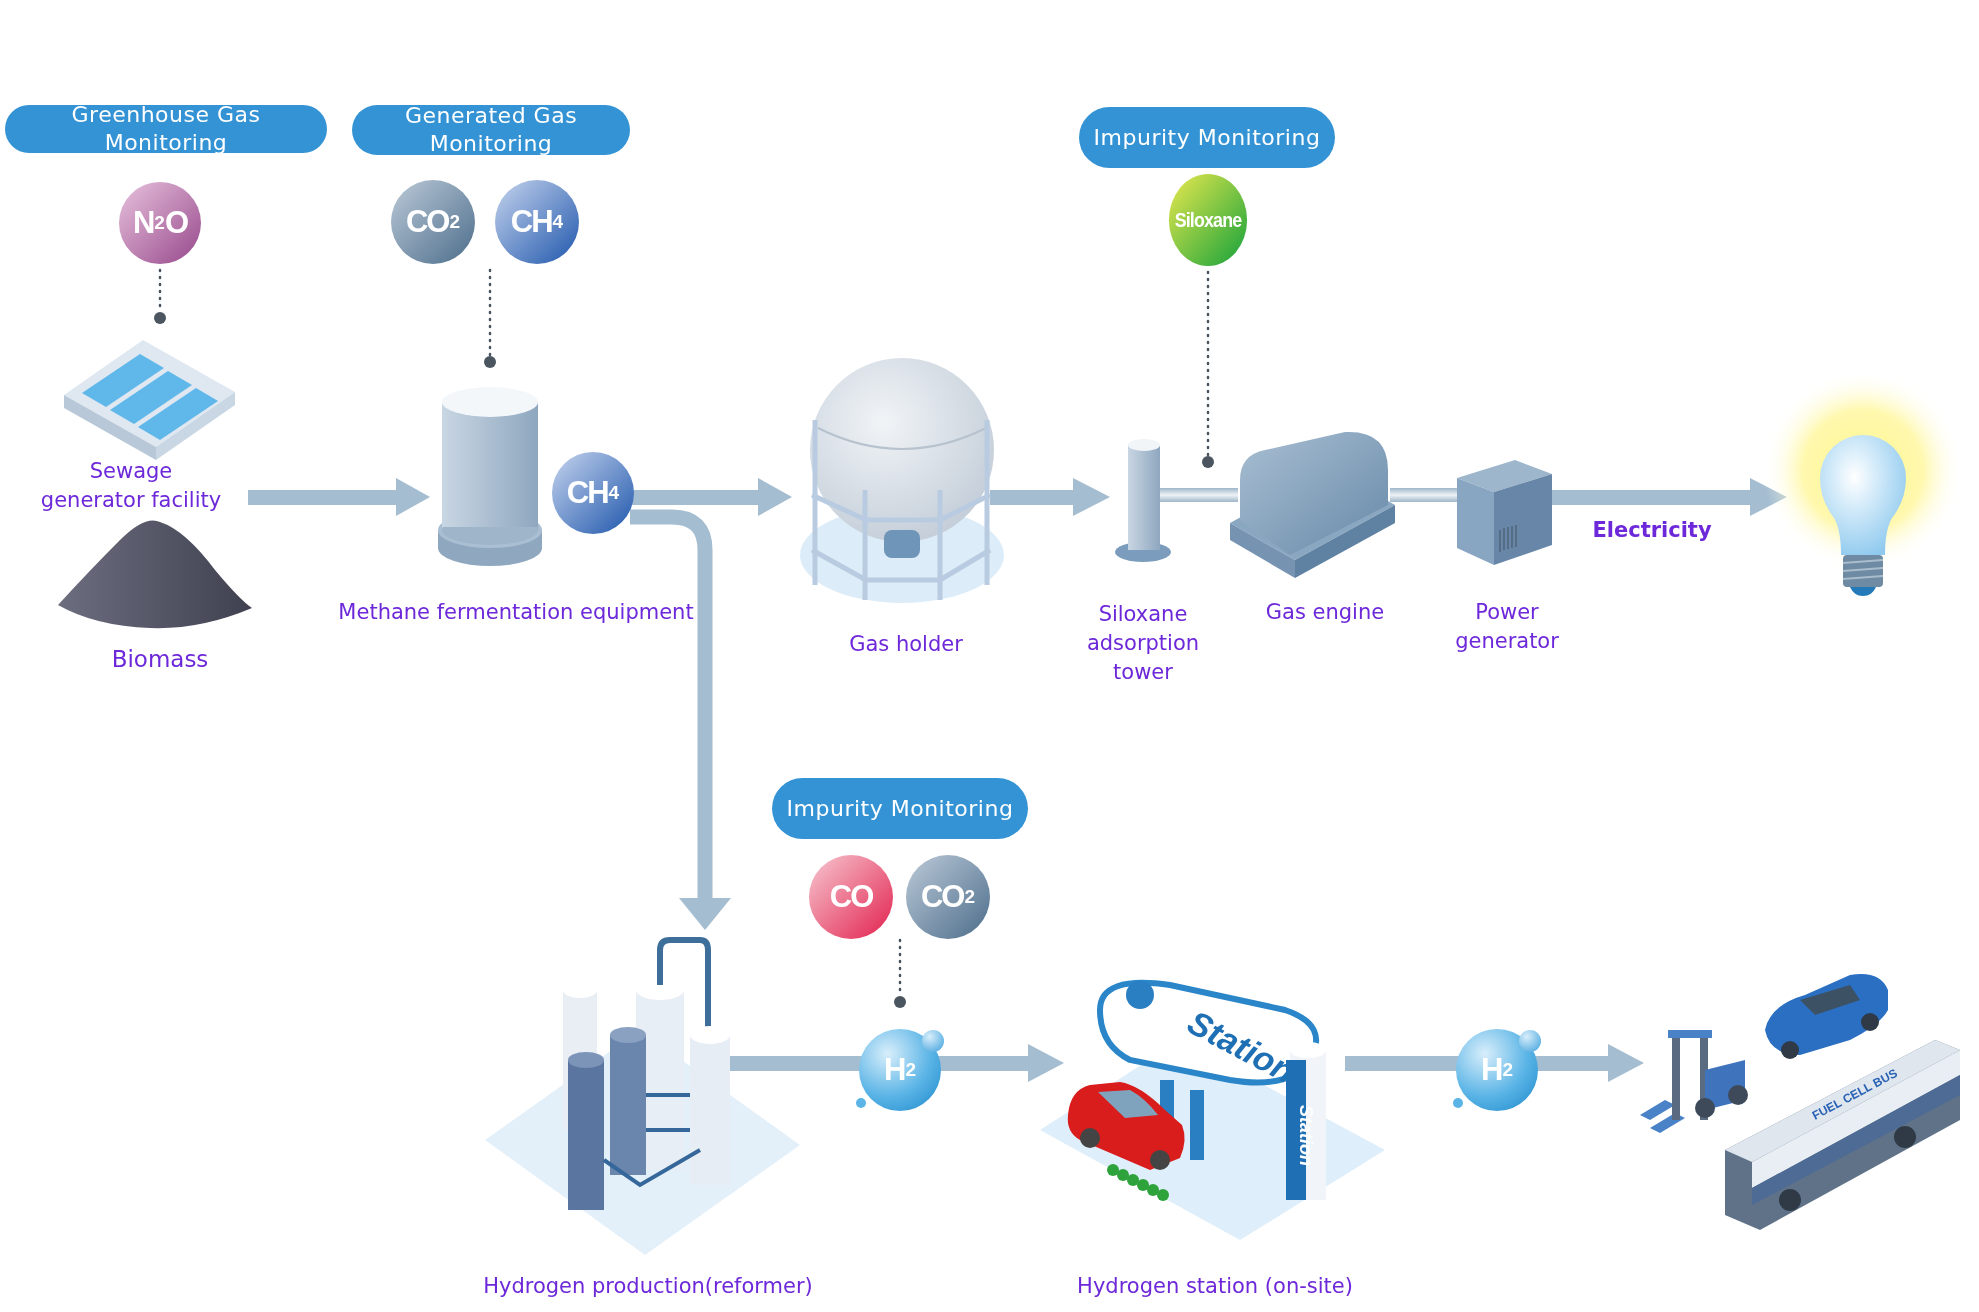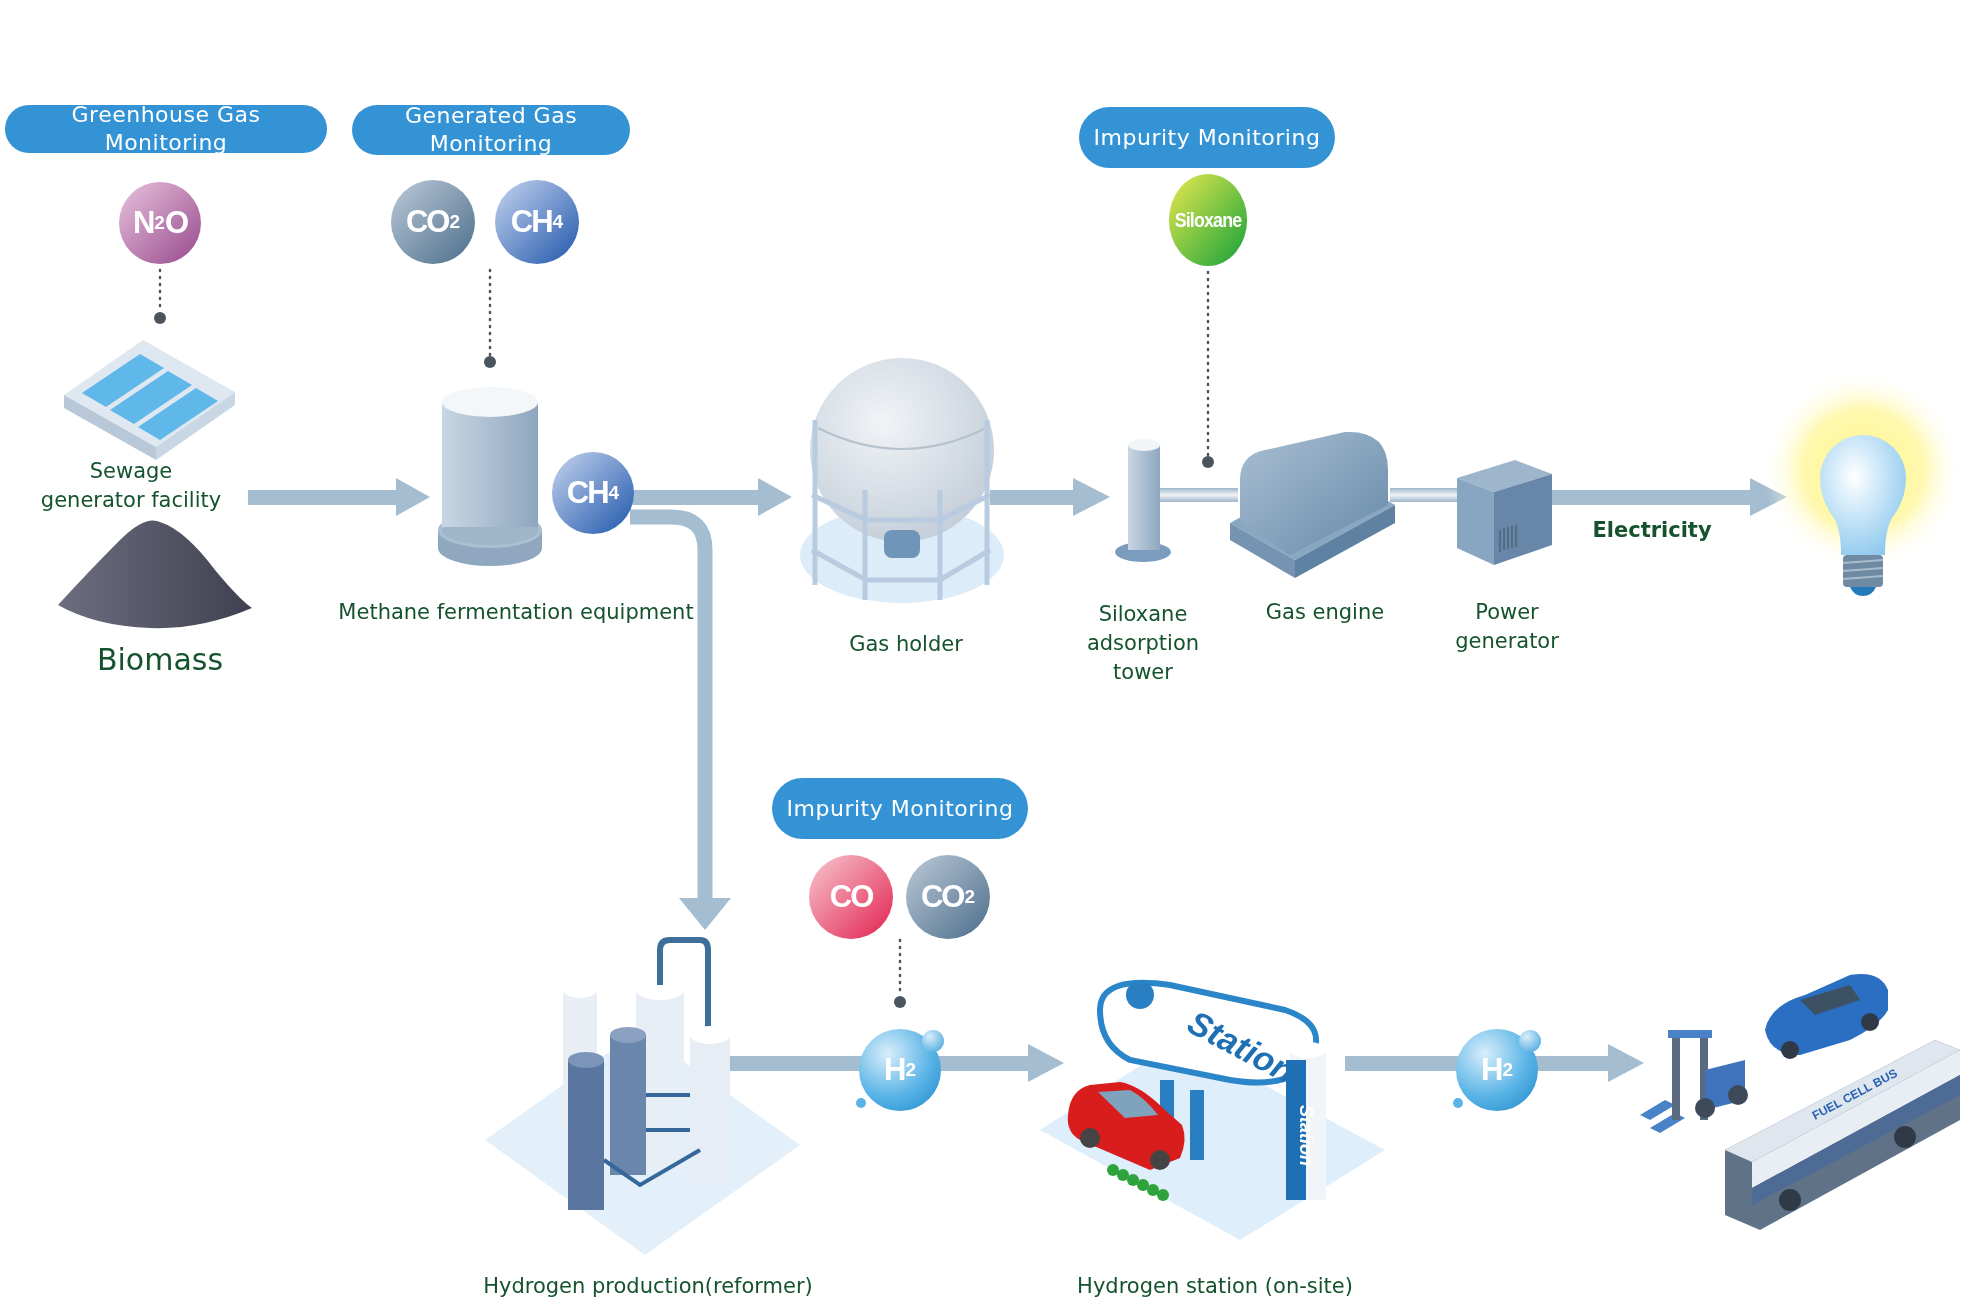--- a/index.html
+++ b/index.html
@@ -1,20 +1,20 @@
 <!DOCTYPE html>
 <html><head>
 <meta charset="utf-8">
 <style>
   html,body{margin:0;padding:0;background:#ffffff;}
   body{width:1979px;height:1312px;overflow:hidden;position:relative;font-family:"Liberation Sans","DejaVu Sans",sans-serif;}
   #canvas{position:absolute;left:0;top:0;width:1979px;height:1312px;}
   .pill{position:absolute;background:#3393d4;color:#fff;border-radius:32px;display:flex;flex-direction:column;align-items:center;justify-content:center;font-family:"DejaVu Sans",sans-serif;font-size:22px;line-height:28px;letter-spacing:0.5px;text-align:center;}
-  .lbl{position:absolute;color:#14532d;font-family:"DejaVu Sans",sans-serif;font-size:21px;line-height:29px;text-align:center;white-space:nowrap;transform:translateX(-50%);}
-  .lbl.big{font-size:30px;}
+  .lbl{position:absolute;color:#6d28d9;font-family:"DejaVu Sans",sans-serif;font-size:21px;line-height:29px;text-align:center;white-space:nowrap;transform:translateX(-50%);}
+  .lbl.big{font-size:23px;}
   .chem{position:absolute;border-radius:50%;display:flex;align-items:center;justify-content:center;color:#fff;font-family:"Liberation Sans",sans-serif;font-weight:bold;font-size:31px;letter-spacing:-2px;transform:translate(-50%,-50%);}
   .chem sub{font-size:19px;vertical-align:-4px;letter-spacing:0;margin-left:1px;}
   .chem.small-txt{font-size:21px;letter-spacing:-1px;font-family:"Liberation Sans",sans-serif;transform:translate(-50%,-50%) scaleX(0.85);}
 </style>
 </head>
 <body>
 
 <svg id="canvas" viewBox="0 0 1979 1312">
   <defs>
     <linearGradient id="gN2O" x1="0" y1="0" x2="1" y2="1">

